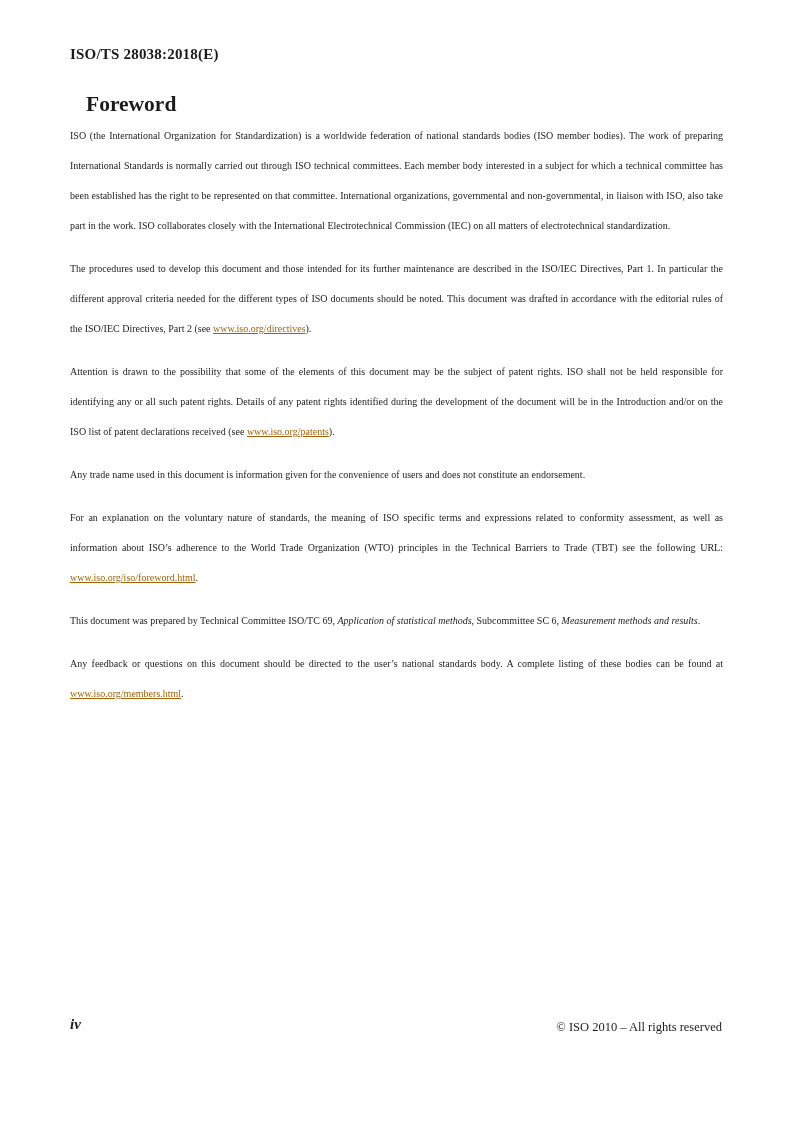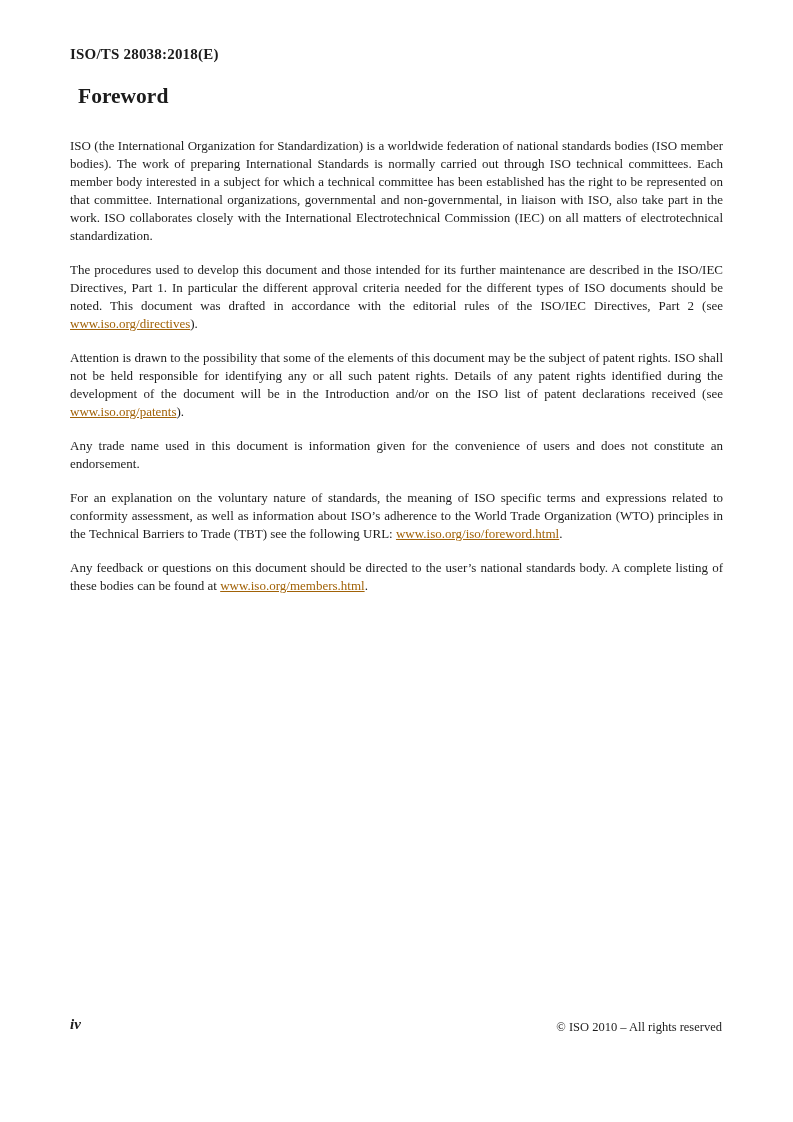--- a/index.html
+++ b/index.html
@@ -27,34 +27,34 @@
     top: 46px;
     font-size: 15px;
     font-weight: bold;
     letter-spacing: 0.2px;
     white-space: nowrap;
   }
   .doc-title {
     position: absolute;
     left: 70px;
     top: 76px;
-    margin: 8px;
+    margin: 16px;
     font-size: 21.5px;
     font-weight: bold;
   }
   .content {
     position: absolute;
     left: 70px;
     top: 121px;
     width: 653px;
   }
   .content p {
-    margin: 16px 0 13px 0;
-    font-size: 13px;
-    line-height: 18px;
+    margin: 0 0 13px 0;
+    font-size: 10px;
+    line-height: 30px;
     text-align: justify;
   }
   .doc-link {
     color: #a16207;
     text-decoration: underline;
   }
   em { font-style: italic; }
   .footer-page-num {
     position: absolute;
     left: 70px;
@@ -79,20 +79,21 @@
   <div class="doc-ref">ISO/TS 28038:2018(E)</div>
 
   <h1 class="doc-title">Foreword</h1>
 
   <div class="content">
       <p><span>ISO (the International Organization for Standardization) is a worldwide federation of national standards bodies (ISO member bodies). The work of preparing International Standards is normally carried out through ISO technical committees. Each member body interested in a subject for which a technical committee has been established has the right to be represented on that committee. International organizations, governmental and non-governmental, in liaison with ISO, also take part in the work. ISO collaborates closely with the International Electrotechnical Commission (IEC) on all matters of electrotechnical standardization.</span></p>
       <p><span>The procedures used to develop this document and those intended for its further maintenance are described in the ISO/IEC Directives, Part 1. In particular the different approval criteria needed for the different types of ISO documents should be noted. This document was drafted in accordance with the editorial rules of the ISO/IEC Directives, Part 2 (see </span><a href="#" class="doc-link">www.iso.org/directives</a><span>).</span></p>
       <p><span>Attention is drawn to the possibility that some of the elements of this document may be the subject of patent rights. ISO shall not be held responsible for identifying any or all such patent rights. Details of any patent rights identified during the development of the document will be in the Introduction and/or on the ISO list of patent declarations received (see </span><a href="#" class="doc-link">www.iso.org/patents</a><span>).</span></p>
       <p><span>Any trade name used in this document is information given for the convenience of users and does not constitute an endorsement.</span></p>
       <p><span>For an explanation on the voluntary nature of standards, the meaning of ISO specific terms and expressions related to conformity assessment, as well as information about ISO’s adherence to the World Trade Organization (WTO) principles in the Technical Barriers to Trade (TBT) see the following URL: </span><a href="#" class="doc-link">www.iso.org/iso/foreword.html</a><span>.</span></p>
+      <p><span>This document was prepared by Technical Committee ISO/TC 69, </span><em>Application of statistical methods</em><span>, Subcommittee SC 6, </span><em>Measurement methods and results</em><span>.</span></p>
       <p><span>Any feedback or questions on this document should be directed to the user’s national standards body. A complete listing of these bodies can be found at </span><a href="#" class="doc-link">www.iso.org/members.html</a><span>.</span></p>
     </div>
 
   <div class="footer-page-num">iv</div>
 
   <div class="footer-copyright">© ISO 2010 – All rights reserved</div>
 
 </div>
 
 </body></html>

